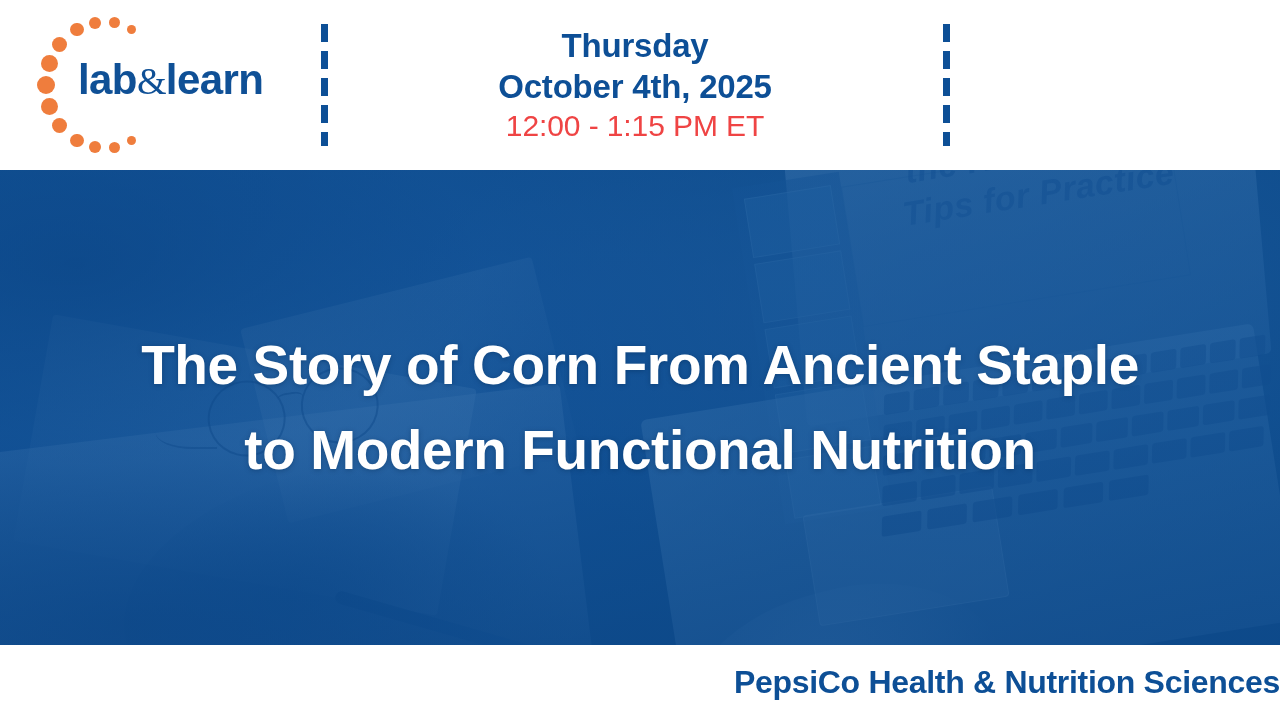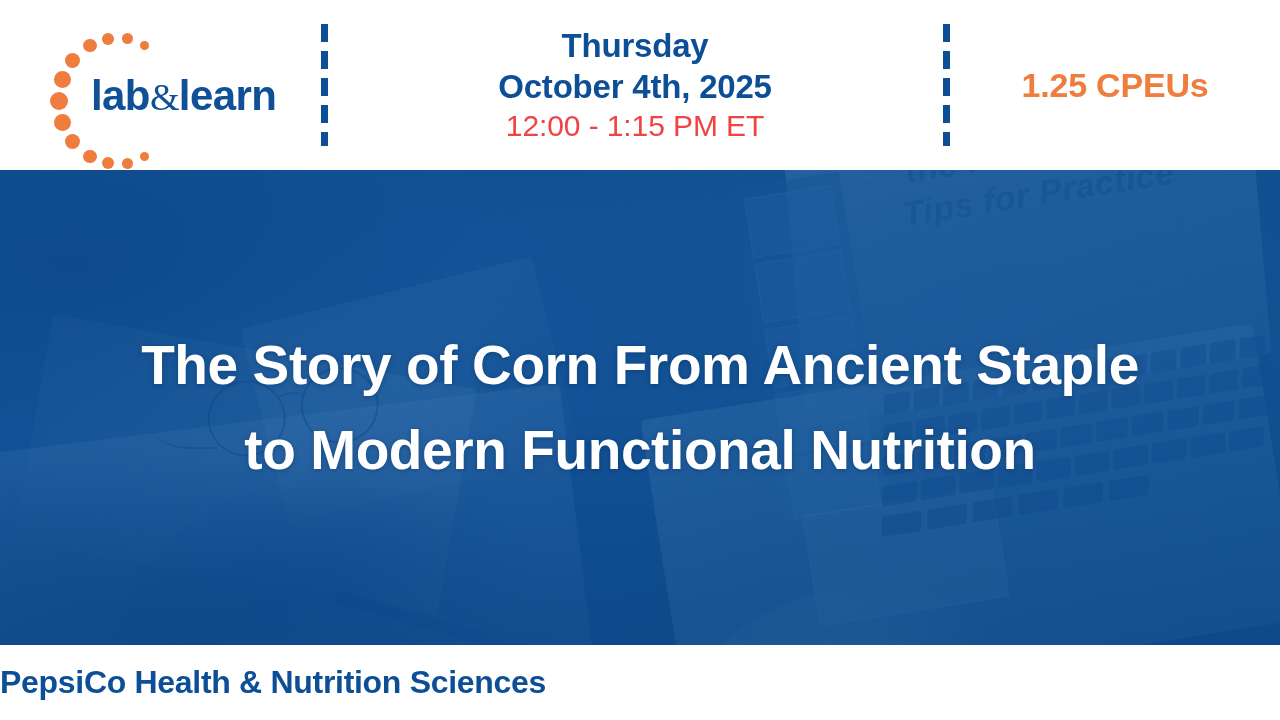--- a/index.html
+++ b/index.html
@@ -31,24 +31,23 @@
     height: 170px;
     background: #ffffff;
     display: flex;
     align-items: center;
   }
 
   
   .logo-block {
     position: absolute;
     left: 0;
-    top: 16px;
+    top: 0;
     width: 320px;
     height: 170px;
-    margin-left: 13px;
   }
   .logo-dots {
     position: absolute;
     left: 34px;
     top: 14px;
     width: 140px;
     height: 142px;
   }
   .logo-dot {
     position: absolute;
@@ -322,21 +321,21 @@
   
   .footer-bar {
     position: absolute;
     left: 0;
     top: 645px;
     width: 1280px;
     height: 75px;
     background: #ffffff;
     display: flex;
     align-items: center;
-    justify-content: flex-start;
+    justify-content: flex-end;
   }
   .footer-text {
     font-size: 32px;
     font-weight: bold;
     color: #0d4f96;
     letter-spacing: -0.3px;
     white-space: nowrap;
   }
 </style>
 </head>
@@ -380,23 +379,20 @@
     </div>
 
     <div class="v-dash v-dash-right">
       <i></i>
         <i></i>
         <i></i>
         <i></i>
         <i></i>
     </div>
 
-    <div class="cpeu-block">
-      <div class="cpeu-text">1.25 CPEUs</div>
-    </div>
   </div>
 
   <div class="hero">
     <div class="hero-photo">
       <div class="ph ph-desk"></div>
 
       <div class="ph ph-paper-a"></div>
       <div class="ph ph-paper-b"></div>
       <div class="ph ph-paper-c"></div>
 

